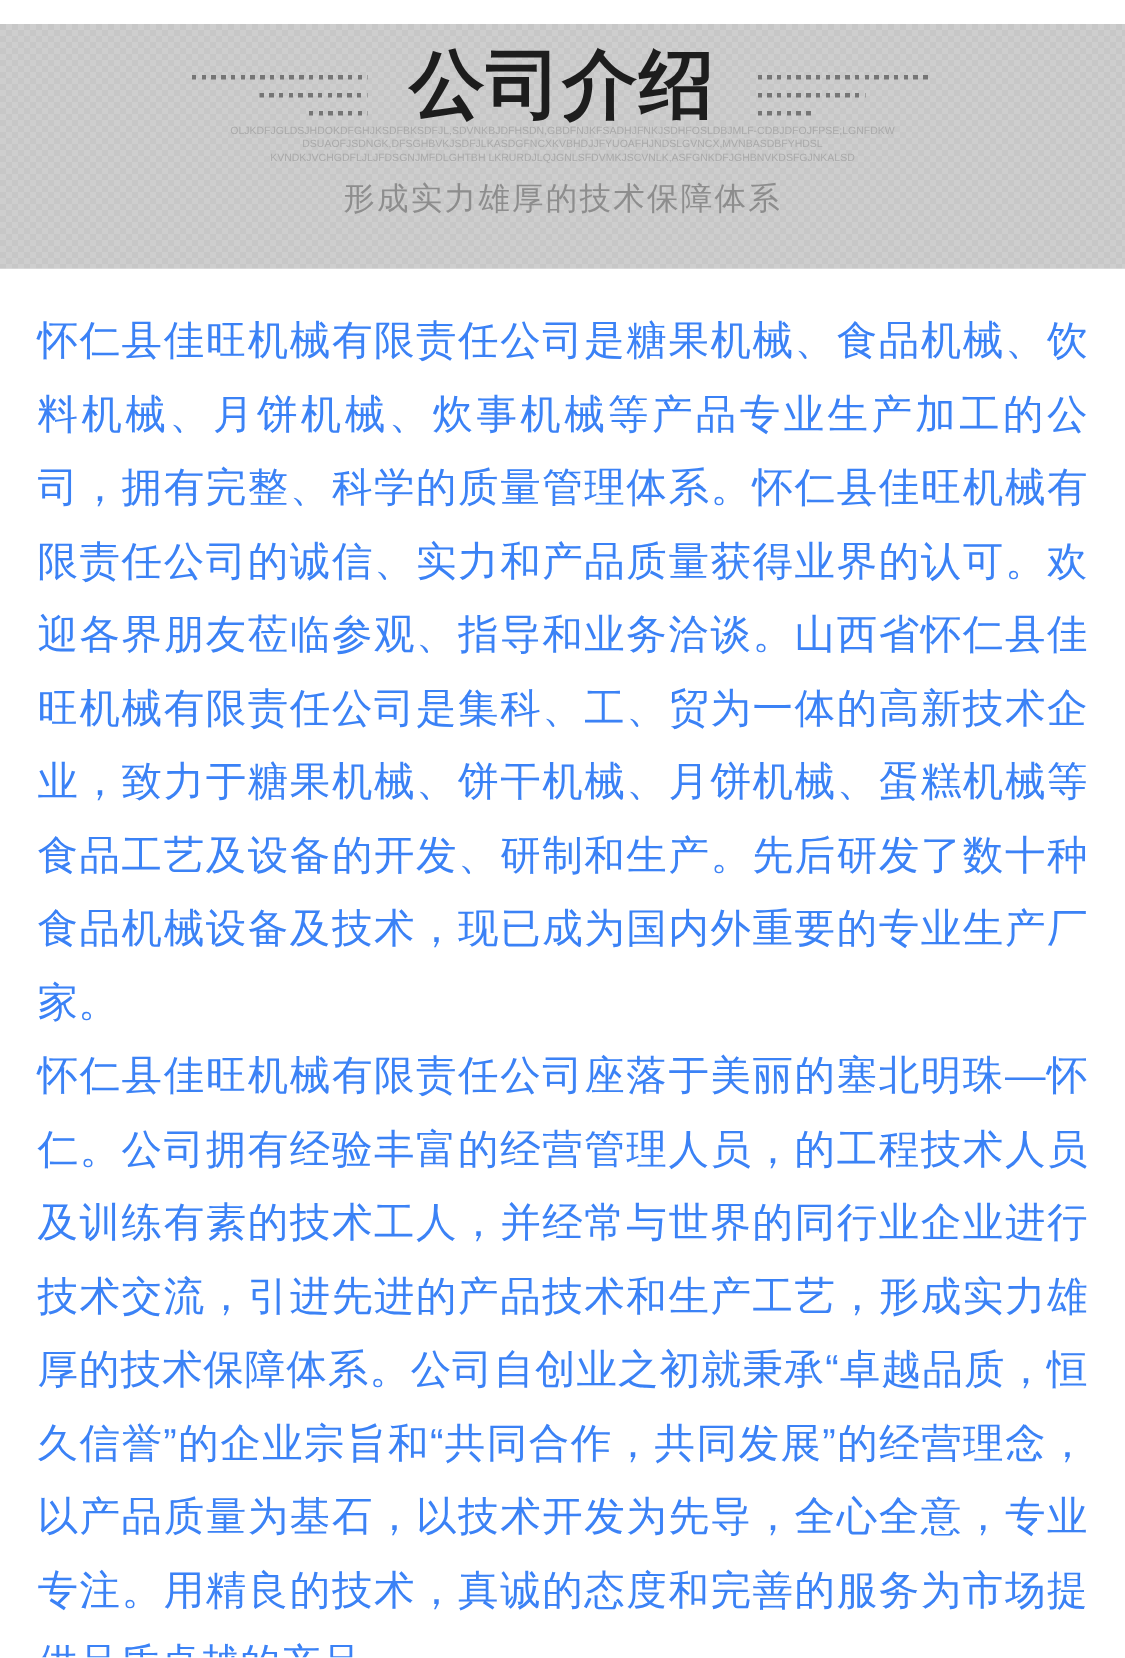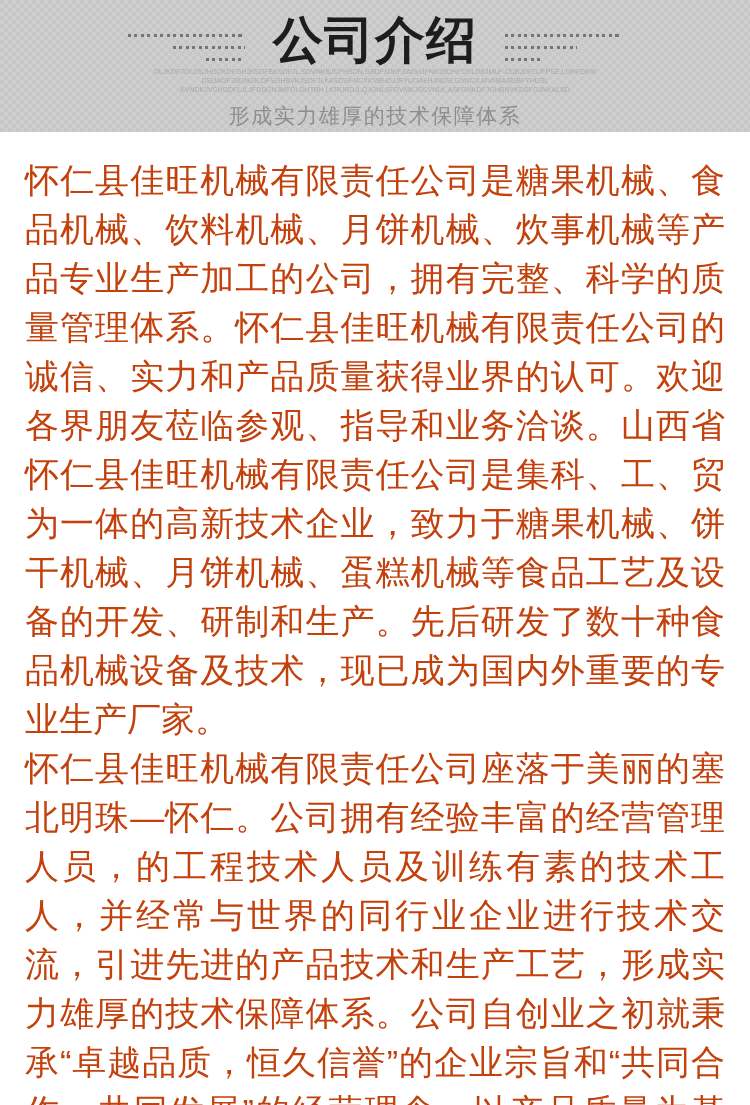--- a/index.html
+++ b/index.html
@@ -10,26 +10,27 @@
     position: relative;
     width: 750px;
     height: 1105px;
     margin: 0 auto;
     background: #ffffff;
     overflow: hidden;
   }
 
   
   .header {
-    height: 132px;
+    height: 163px;
     background-color: #cbcbcb;
     background-image: repeating-conic-gradient(#cecece 0% 25%, #c7c7c7 0% 50%);
     background-size: 8px 8px;
     text-align: center;
     overflow: hidden;
+    margin-top: 16px;
   }
   .title-row {
     display: flex;
     justify-content: center;
     align-items: center;
     gap: 28px;
     padding-top: 16px;
     height: 64px;
   }
   .page-title {
@@ -68,23 +69,23 @@
     font-size: 21px;
     letter-spacing: 1.5px;
     color: #8d8d8d;
   }
 
   
   .content {
     padding: 24px 25px 0 25px;
   }
   .content p {
-    font-size: 34px;
+    font-size: 27px;
     line-height: 49px;
-    color: #c2410c;
+    color: #3b82f6;
     text-align: justify;
     text-justify: inter-ideograph;
     word-break: break-all;
   }
 </style>
 </head>
 <body>
 
 <div class="page">
 

